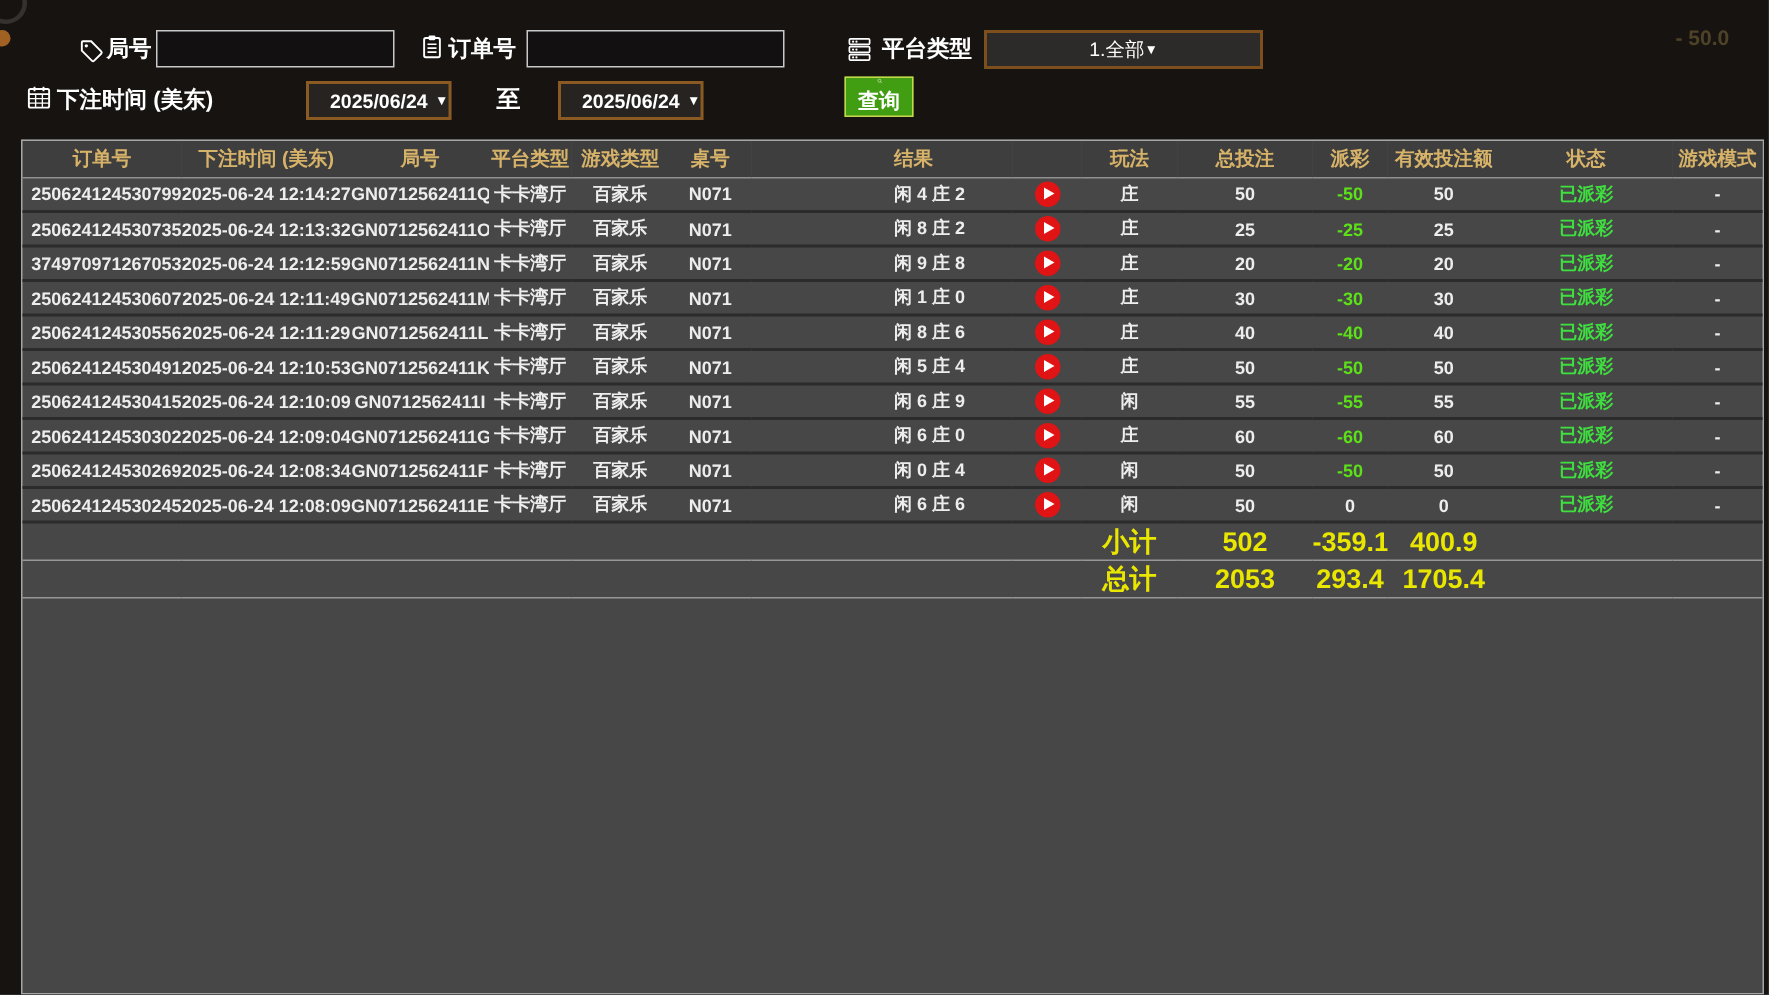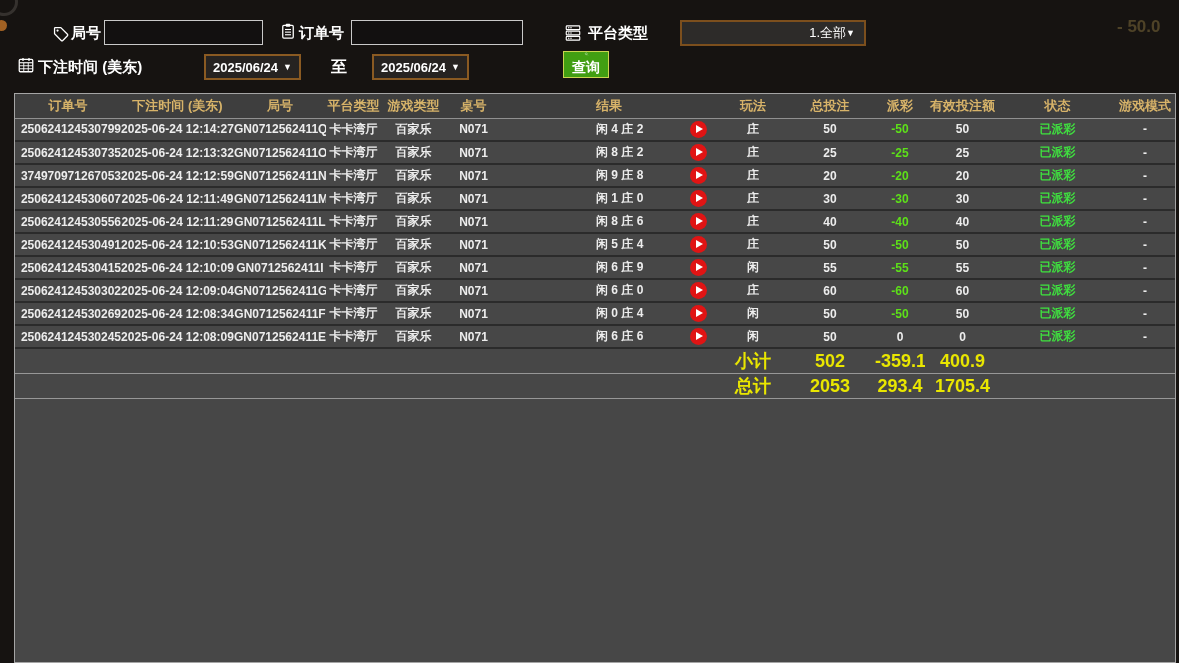--- a/index.html
+++ b/index.html
@@ -9,29 +9,29 @@
   *{box-sizing:border-box;}
   html,body{margin:0;padding:0;}
   body{
     width:1179px;height:663px;position:relative;overflow:hidden;
     background:#161311;
     font-family:"Liberation Sans","DejaVu Sans",sans-serif;
   }
   
   .wm-circle{position:absolute;left:-10px;top:-12px;width:28px;height:28px;border:3px solid #3d3a36;border-radius:50%;opacity:.8;}
   .wm-dot{position:absolute;left:-4px;top:20px;width:11px;height:11px;border-radius:50%;background:#b06a26;opacity:.9;}
-  .wm-text{position:absolute;left:1117px;top:17px;color:#7d6a3a;font-size:17px;font-weight:bold;opacity:.55;}
+  .wm-text{position:absolute;left:1117px;top:17px;color:#7d6a3a;font-size:14px;font-weight:bold;opacity:.55;}
   .f-label{position:absolute;color:#fff;font-weight:bold;font-size:15px;line-height:26px;white-space:nowrap;}
   .f-icon{position:absolute;width:18px;height:18px;}
   .f-input{position:absolute;height:25px;background:#121010;border:1px solid #c9c9c9;color:#eee;font-size:13px;padding:0 5px;outline:none;}
   #round-input{left:104px;top:20px;width:159px;}
   #order-input{left:351px;top:20px;width:172px;}
-  .f-select{position:absolute;left:656px;top:20px;width:186px;height:26px;background:#2d2b29;border:2px solid #7c4f1d;color:#fff;font-size:13px;display:flex;align-items:center;justify-content:flex-end;padding:0 9px;cursor:pointer;margin-left:24px;}
+  .f-select{position:absolute;left:656px;top:20px;width:186px;height:26px;background:#2d2b29;border:2px solid #7c4f1d;color:#fff;font-size:13px;display:flex;align-items:center;justify-content:center;padding:0 9px;cursor:pointer;}
   .f-select .arrow,.f-date .arrow{font-size:9px;color:#fff;}
-  .f-date{position:absolute;top:54px;width:97px;height:26px;background:#262321;border:2px solid var(--c-brown);color:#fff;font-weight:bold;font-size:13px;display:flex;align-items:center;justify-content:center;gap:5px;cursor:pointer;}
+  .f-date{position:absolute;top:54px;width:97px;height:26px;background:#262321;border:2px solid var(--c-brown);color:#fff;font-weight:bold;font-size:13px;display:flex;align-items:center;justify-content:flex-end;gap:5px;cursor:pointer;}
   #date-from{left:204px;}
   #date-to{left:372px;}
   .search-btn{position:absolute;left:563px;top:51px;height:27px;background:var(--c-btn);border:1px solid #c9d44e;color:#fff;font-weight:bold;font-size:14px;display:inline-flex;align-items:center;gap:3px;padding:0 8px;cursor:pointer;font-family:inherit;flex-direction:column;}
   
   .panel{position:absolute;left:14px;top:93px;width:1162px;height:570px;background:#474747;border:1px solid #a5a5a5;}
   table{width:1160px;table-layout:fixed;border-collapse:collapse;}
   col.w1{width:106px}col.w2{width:113px}col.w3{width:92px}col.w4{width:55px}
   col.w5{width:65px}col.w6{width:55px}col.w7{width:174px}col.w8{width:46px}
   col.w9{width:64px}col.w10{width:90px}col.w11{width:50px}col.w12{width:75px}
   col.w13{width:115px}col.w14{width:60px}

